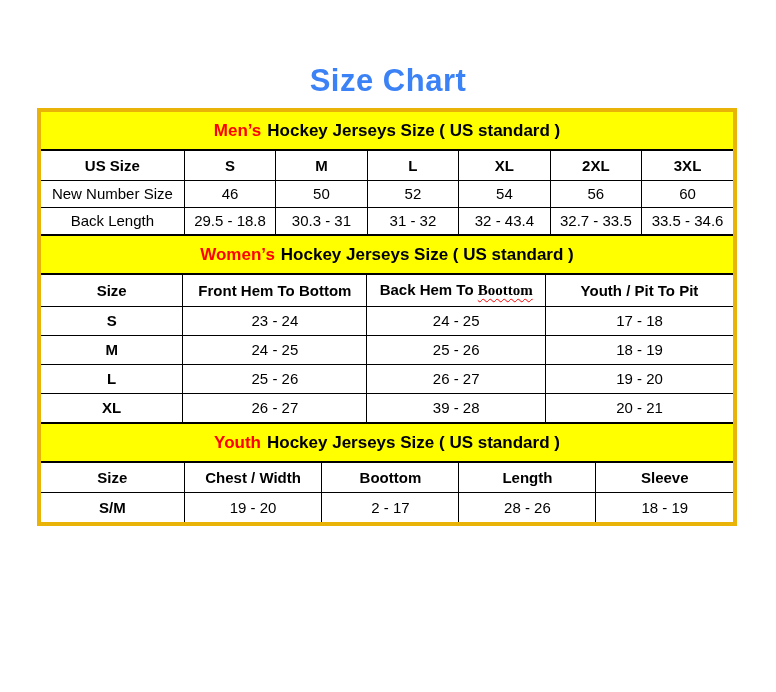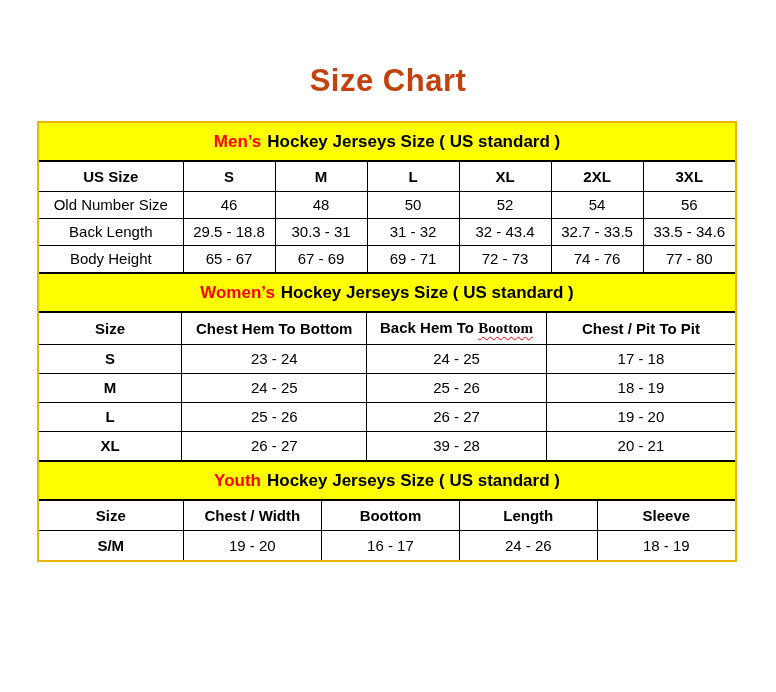--- a/index.html
+++ b/index.html
@@ -13,29 +13,29 @@
   }
   .title {
     position: absolute;
     top: 63px;
     left: 0;
     width: 100%;
     margin: 0;
     text-align: center;
     font-size: 31px;
     font-weight: 700;
-    color: #c2410c;
+    color: #3b82f6;
     letter-spacing: 0.5px;
   }
   .tables {
     position: absolute;
     left: 37px;
-    top: 121px;
+    top: 108px;
     width: 700px;
-    border: 2px solid #eab308;
+    border: 4px solid #eab308;
     box-sizing: border-box;
     background: #fff;
   }
   .band {
     background: #ffff00;
     border-top: 2px solid #000;
     border-bottom: 2px solid #000;
     height: 37px;
     display: flex;
     align-items: center;
@@ -107,69 +107,60 @@
           <tr class="head">
         <th>US Size</th>
         <th>S</th>
         <th>M</th>
         <th>L</th>
         <th>XL</th>
         <th>2XL</th>
         <th>3XL</th>
       </tr>
       <tr>
-        <td>Old Number Size</td>
+        <td>New Number Size</td>
         <td>46</td>
-        <td>48</td>
         <td>50</td>
         <td>52</td>
         <td>54</td>
         <td>56</td>
+        <td>60</td>
       </tr>
       <tr>
         <td>Back Length</td>
         <td>29.5 - 18.8</td>
         <td>30.3 - 31</td>
         <td>31 - 32</td>
         <td>32 - 43.4</td>
         <td>32.7 - 33.5</td>
         <td>33.5 - 34.6</td>
-      </tr>
-      <tr>
-        <td>Body Height</td>
-        <td>65 - 67</td>
-        <td>67 - 69</td>
-        <td>69 - 71</td>
-        <td>72 - 73</td>
-        <td>74 - 76</td>
-        <td>77 - 80</td>
       </tr>
     </tbody>
       </table>
 
     <div class="band">
       <span class="accent">Women’s</span>
       <span>Hockey Jerseys Size ( US standard )</span>
     </div>
     <table class="grid women">
       <colgroup>
         <col style="width:20.5%">
           <col style="width:26.6%">
           <col style="width:25.8%">
           <col style="width:27.1%">
       </colgroup>
       <tbody>
           <tr class="head">
         <th>Size</th>
-        <th>Chest Hem To Bottom</th>
+        <th>Front Hem To Bottom</th>
         <th>
           <span>Back Hem To</span>
           <span class="misspell">Boottom</span>
         </th>
-        <th>Chest / Pit To Pit</th>
+        <th>Youth / Pit To Pit</th>
       </tr>
       <tr>
         <td class="size-label">S</td>
         <td>23 - 24</td>
         <td>24 - 25</td>
         <td>17 - 18</td>
       </tr>
       <tr>
         <td class="size-label">M</td>
         <td>24 - 25</td>
@@ -207,21 +198,21 @@
           <tr class="head">
         <th>Size</th>
         <th>Chest / Width</th>
         <th>Boottom</th>
         <th>Length</th>
         <th>Sleeve</th>
       </tr>
       <tr>
         <td class="size-label">S/M</td>
         <td>19 - 20</td>
-        <td>16 - 17</td>
-        <td>24 - 26</td>
+        <td>2 - 17</td>
+        <td>28 - 26</td>
         <td>18 - 19</td>
       </tr>
     </tbody>
       </table>
 
   </div>
 </div>
 
 </body></html>

